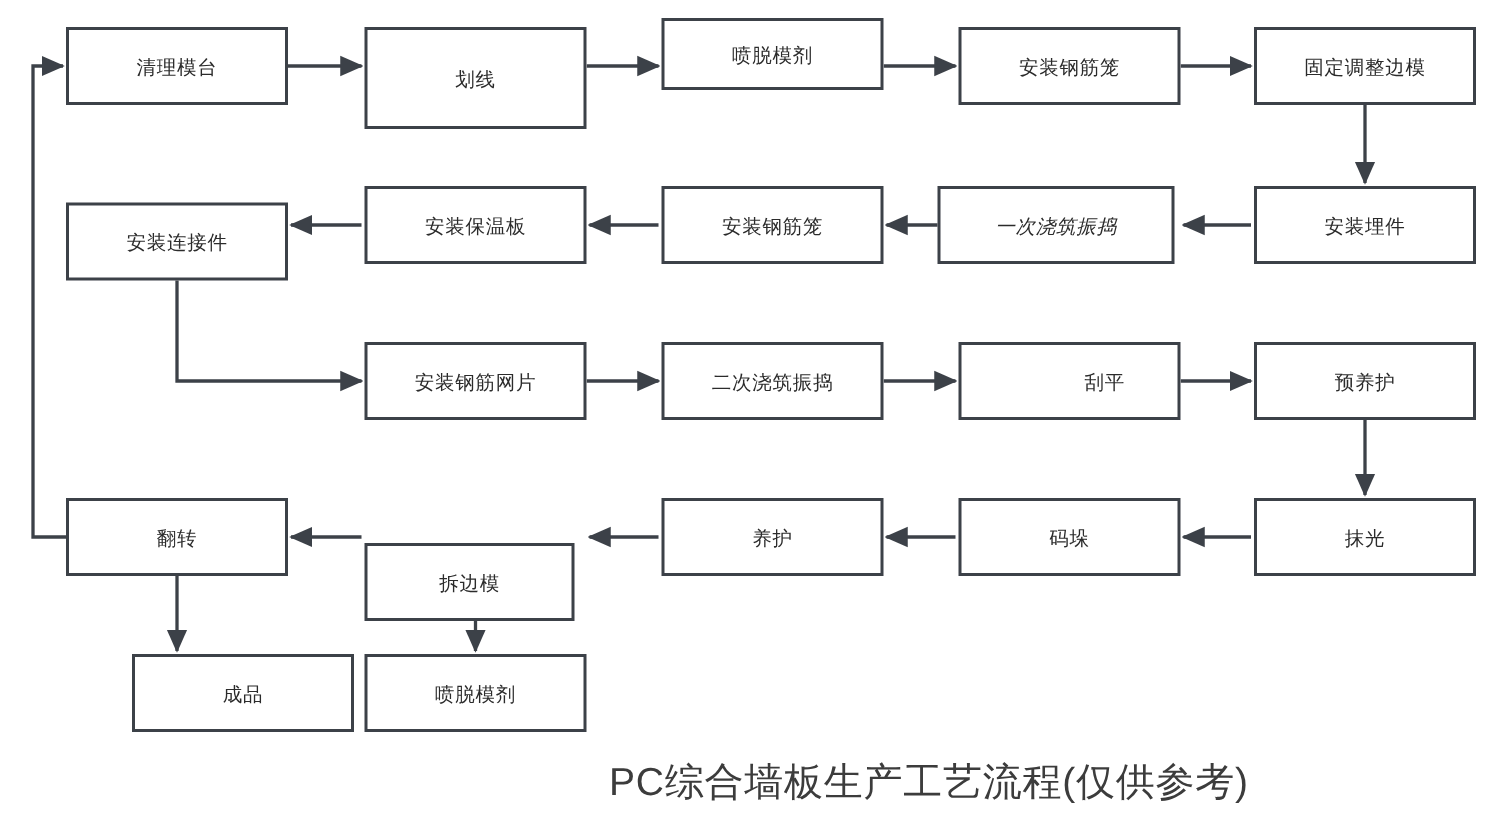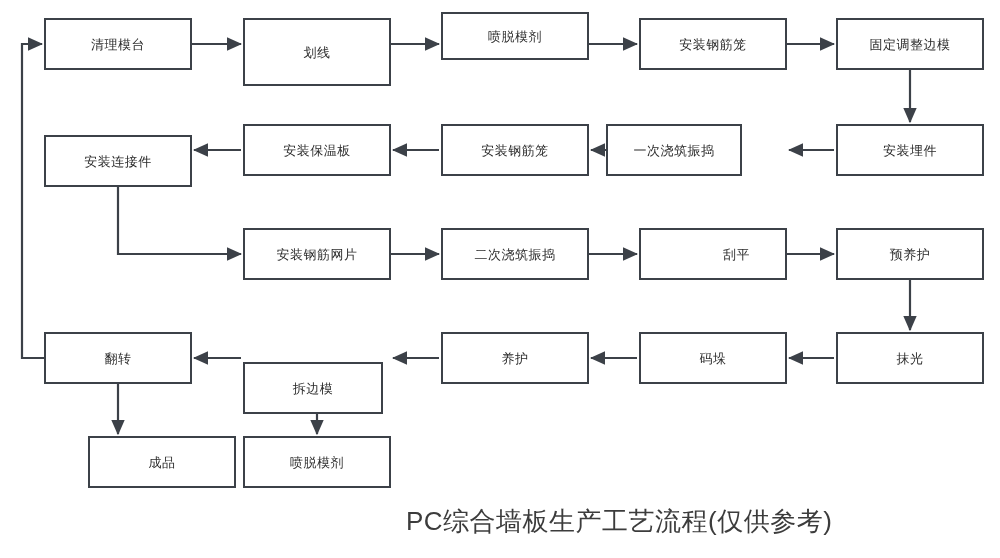--- a/index.html
+++ b/index.html
@@ -94,21 +94,21 @@
     </g>
   </svg>
 
   <div class="node" style="left:44px;top:18px;width:148px;height:52px;">清理模台</div>
   <div class="node" style="left:243px;top:18px;width:148px;height:68px;">划线</div>
   <div class="node" style="left:441px;top:12px;width:148px;height:48px;">喷脱模剂</div>
   <div class="node" style="left:639px;top:18px;width:148px;height:52px;">安装钢筋笼</div>
   <div class="node" style="left:836px;top:18px;width:148px;height:52px;">固定调整边模</div>
 
   <div class="node" style="left:836px;top:124px;width:148px;height:52px;">安装埋件</div>
-  <div class="node" style="left:606px;top:124px;width:136px;height:52px;">一次浇筑振捣</div>
+  <div class="node" style="left:625px;top:124px;width:158px;height:52px;font-style:italic;">一次浇筑振捣</div>
   <div class="node" style="left:441px;top:124px;width:148px;height:52px;">安装钢筋笼</div>
   <div class="node" style="left:243px;top:124px;width:148px;height:52px;">安装保温板</div>
   <div class="node" style="left:44px;top:124px;width:148px;height:52px;margin-top:11px;">安装连接件</div>
 
   <div class="node" style="left:243px;top:228px;width:148px;height:52px;">安装钢筋网片</div>
   <div class="node" style="left:441px;top:228px;width:148px;height:52px;">二次浇筑振捣</div>
   <div class="node" style="left:639px;top:228px;width:148px;height:52px;padding-left:47px;">刮平</div>
   <div class="node" style="left:836px;top:228px;width:148px;height:52px;">预养护</div>
 
   <div class="node" style="left:836px;top:332px;width:148px;height:52px;">抹光</div>

